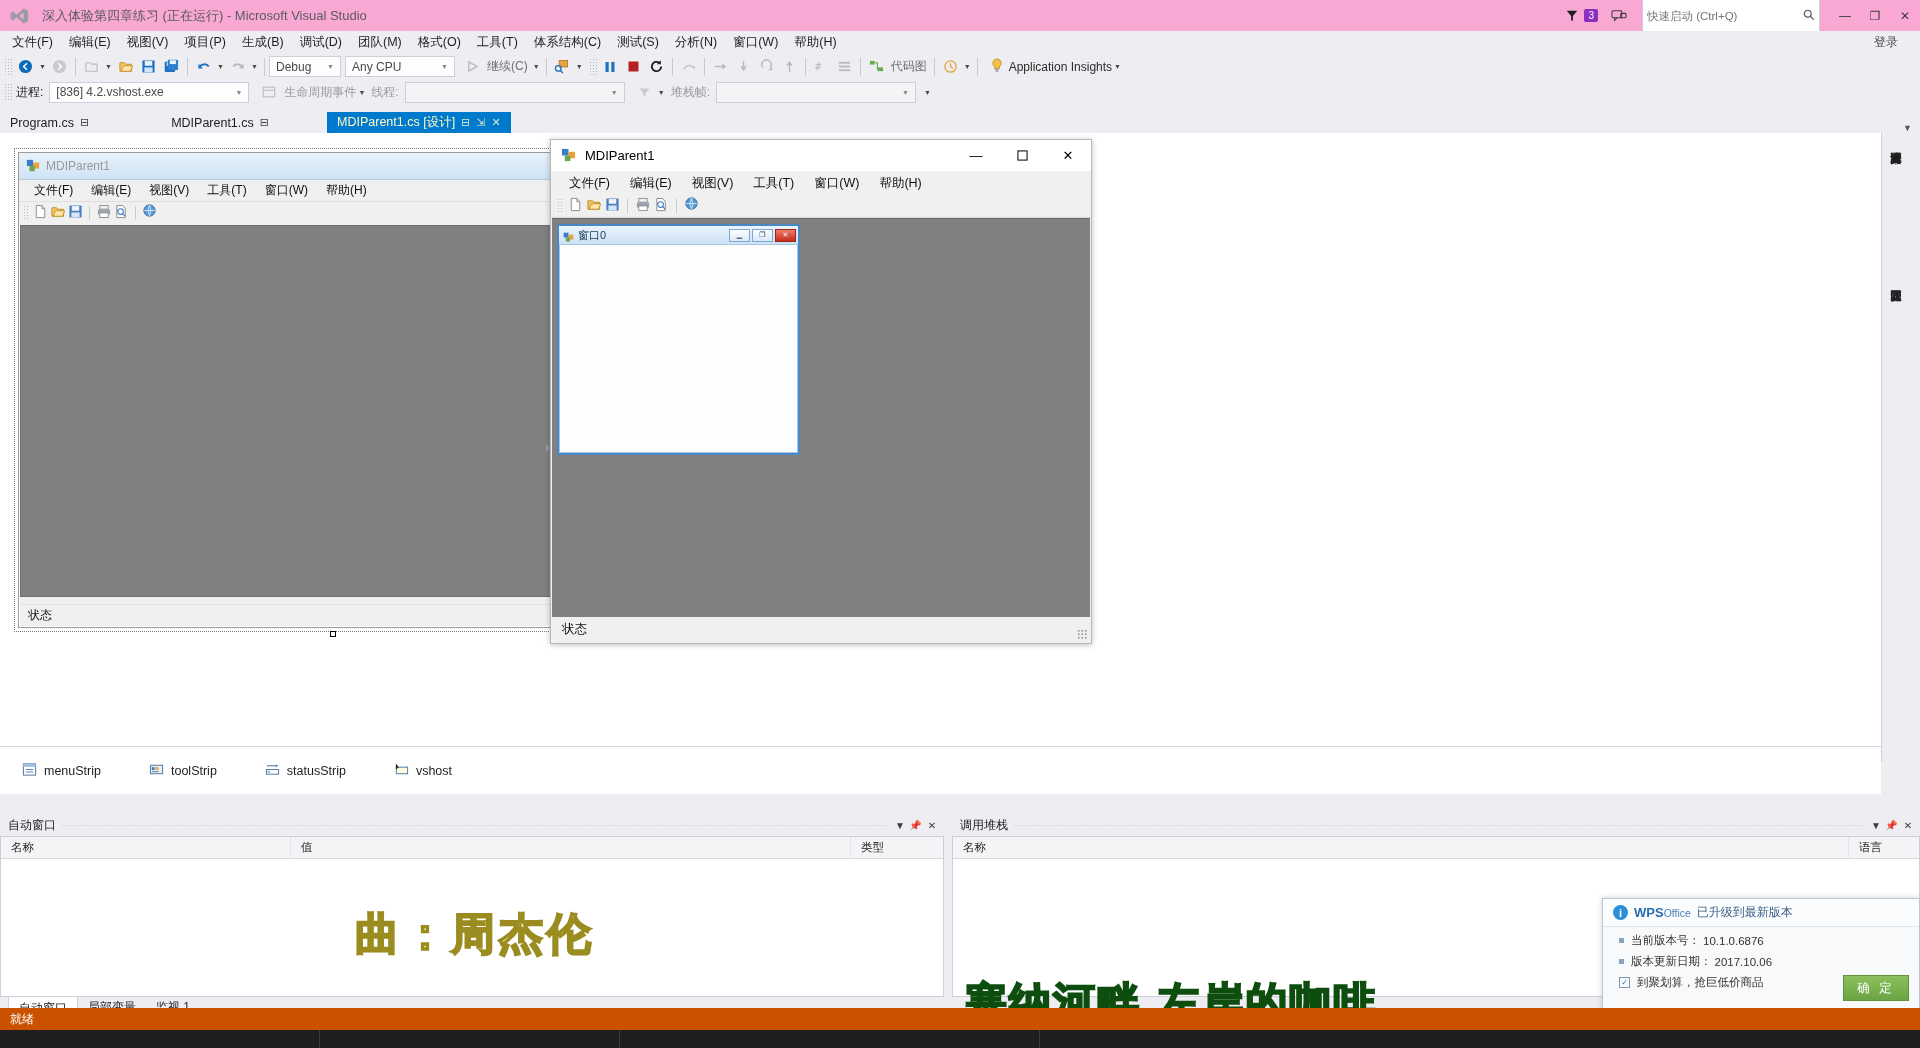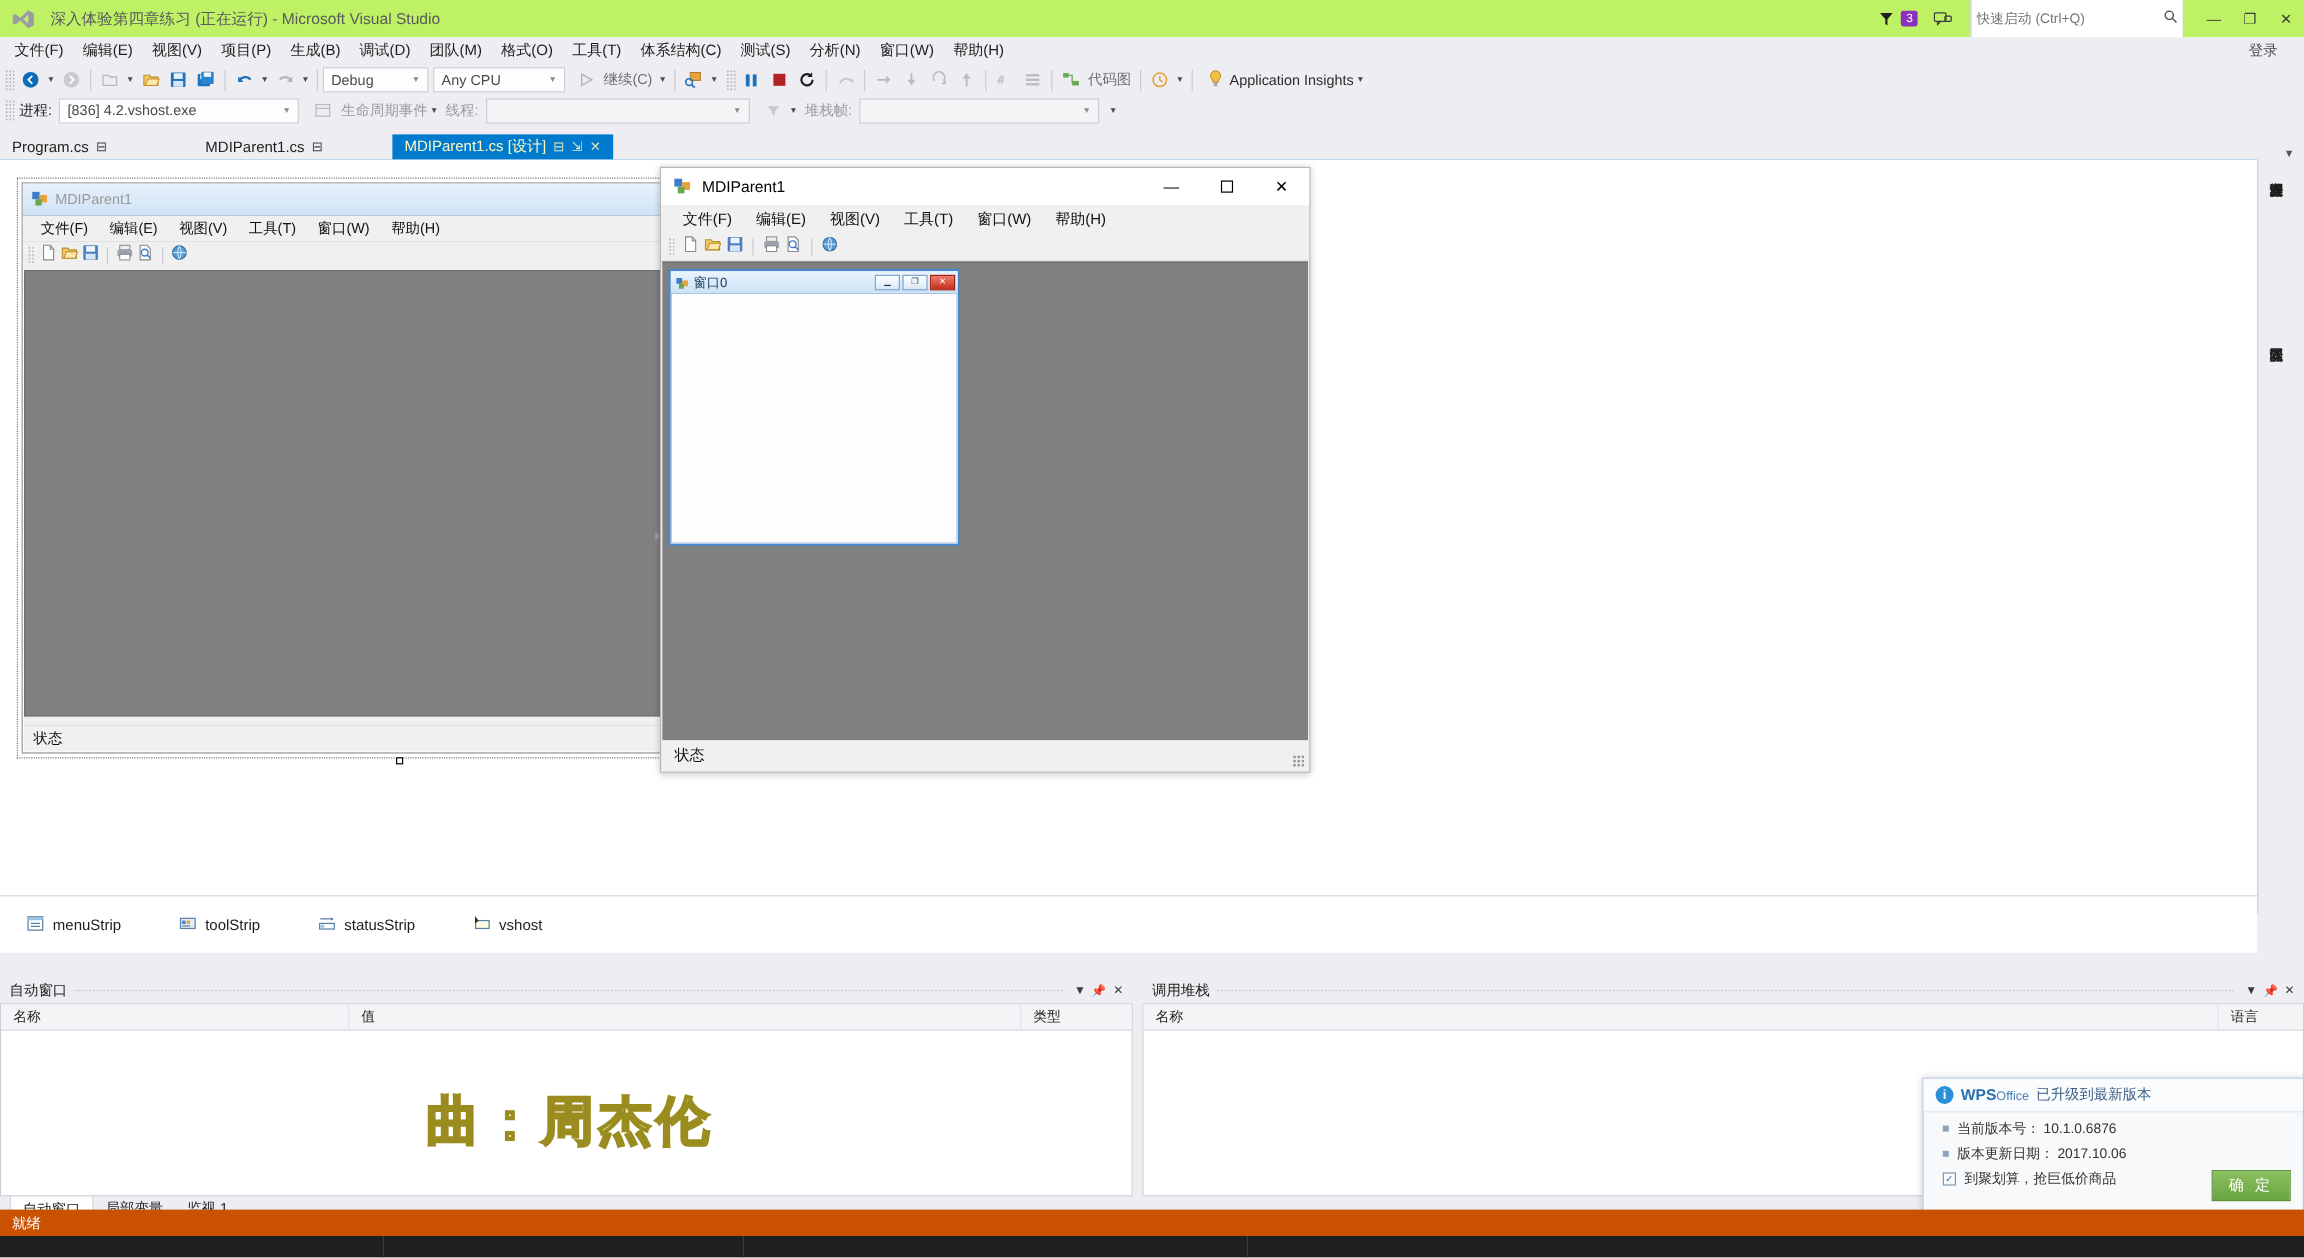--- a/index.html
+++ b/index.html
@@ -7,21 +7,21 @@
     width: 1920px; height: 1048px;
     font-family: "Liberation Sans", "DejaVu Sans", sans-serif;
     overflow: hidden; background: #ffffff;
     -webkit-font-smoothing: antialiased;
   }
   #root { position: relative; width: 1920px; height: 1048px; background: #eeeef2; }
 
   
   .titlebar {
     position: absolute; top:0; left:0; width:1920px; height:31px;
-    background:#bef264; display:flex; align-items:center;
+    background:#f9a8d4; display:flex; align-items:center;
   }
   .vs-logo { width:26px; height:26px; margin-left:6px; display:flex; align-items:center; justify-content:center; }
   .title-text { margin-left:10px; font-size:13px; color:#5a5a60; white-space:nowrap; }
   .tb-right { position:absolute; right:0; top:0; height:31px; display:flex; align-items:center; }
   .feedback-ico { width:22px; height:22px; position:relative; display:flex; align-items:center; justify-content:center;}
   .notif-badge { background:#8b2fbe; color:#fff; font-size:10px; line-height:13px; padding:0 4px; border-radius:2px; margin-left:1px; }
   .account-ico { width:26px; height:22px; display:flex; align-items:center; justify-content:center; margin-left:8px; }
   .quick-launch {
     width:178px; height:21px; background:#fff; border:1px solid #ccceda;
     margin-left:10px; display:flex; align-items:center; padding:16px 4px;
@@ -309,21 +309,21 @@
       </div>
     <div class="tb-arrow">▼</div>
     <div class="tb-btn">
       <svg width="16" height="15" viewBox="0 0 16 16">
           <path d="M13 9c-2-4-8-4.5-10-1" stroke="#b6b6c0" stroke-width="2" fill="none"></path>
           <path d="M14 5v5H9z" fill="#b6b6c0"></path>
         </svg>
       </div>
     <div class="tb-arrow">▼</div>
     <div class="sep"></div>
-    <div class="tb-combo" style="width:88px;">
+    <div class="tb-combo" style="width:72px;">
       <span>Debug</span>
       <span class="cb-arrow">▼</span>
     </div>
     <div class="tb-combo" style="width:110px; margin-left:4px;">
       <span>Any CPU</span>
       <span class="cb-arrow">▼</span>
     </div>
     <div class="tb-btn" style="margin-left:6px;">
       <svg width="13" height="13" viewBox="0 0 14 14">
           <path d="M3 2l9 5-9 5z" fill="none" stroke="#b4b4be" stroke-width="1.3"></path>
@@ -737,20 +737,21 @@
     </div>
   </div>
 
   <div class="wintabs">
     <div class="wintab active">自动窗口</div>
     <div class="wintab">局部变量</div>
     <div class="wintab">监视 1</div>
   </div>
 
   <div class="lyric1">曲：周杰伦</div>
+  <div class="lyric2">塞纳河畔 左岸的咖啡</div>
 
   <div class="wps">
     <div class="wps-head">
       <span class="wps-info-ico">i</span>
       <span class="wps-brand">
         <span>WPS</span><small>Office</small>
       </span>
       <span class="wps-head-txt">已升级到最新版本</span>
     </div>
     <div class="wps-row">

